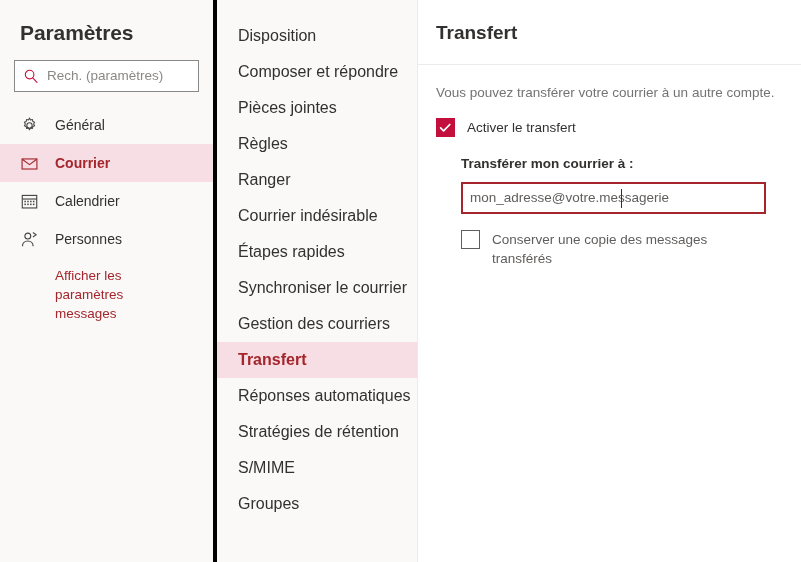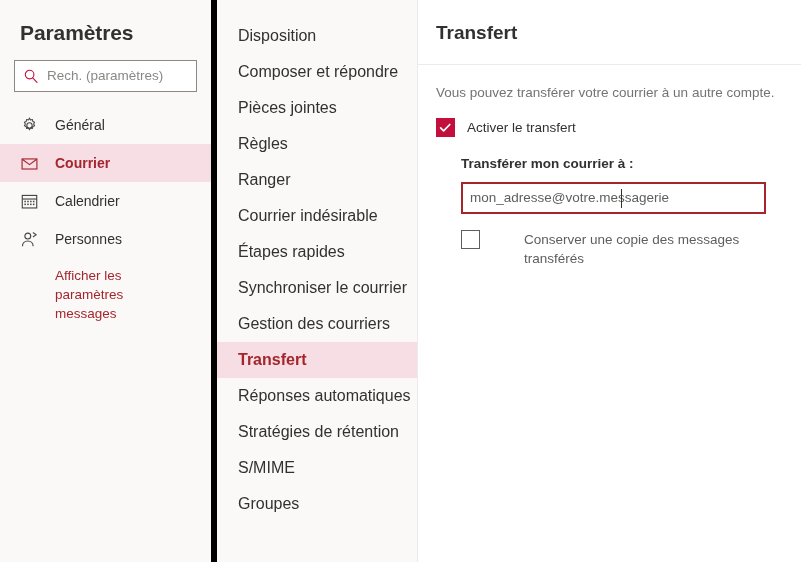--- a/index.html
+++ b/index.html
@@ -22,21 +22,21 @@
     display: flex;
     background: #ffffff;
   }
 
   
   .sidebar {
     position: relative;
     width: 217px;
     height: 562px;
     background: #faf9f8;
-    border-right: 6px solid #000000;
+    border-right: 4px solid #000000;
     flex: 0 0 217px;
   }
 
   .sidebar-title {
     font-size: 21px;
     font-weight: 600;
     color: #323130;
     letter-spacing: -0.1px;
     padding: 20px 0 0 20px;
     line-height: 26px;
@@ -244,21 +244,20 @@
     left: 158px;
     top: 5px;
     width: 1px;
     height: 19px;
     background: #323130;
   }
   .cb-row.keep-copy {
     margin-left: 25px;
     margin-top: 16px;
     align-items: flex-start;
-    gap: 32px;
   }
 </style>
 </head>
 <body>
 
 <div class="app">
 
   <div class="sidebar">
 
     <div class="sidebar-title">Paramètres</div>

